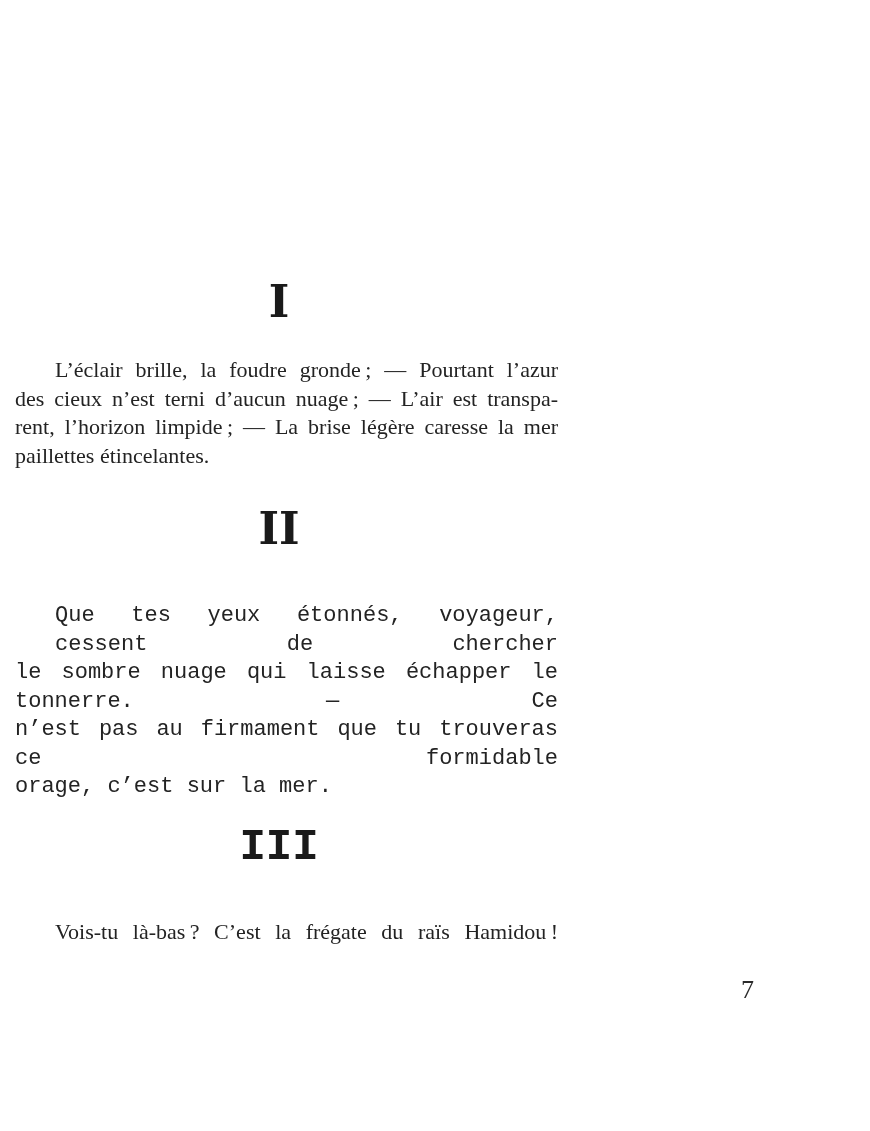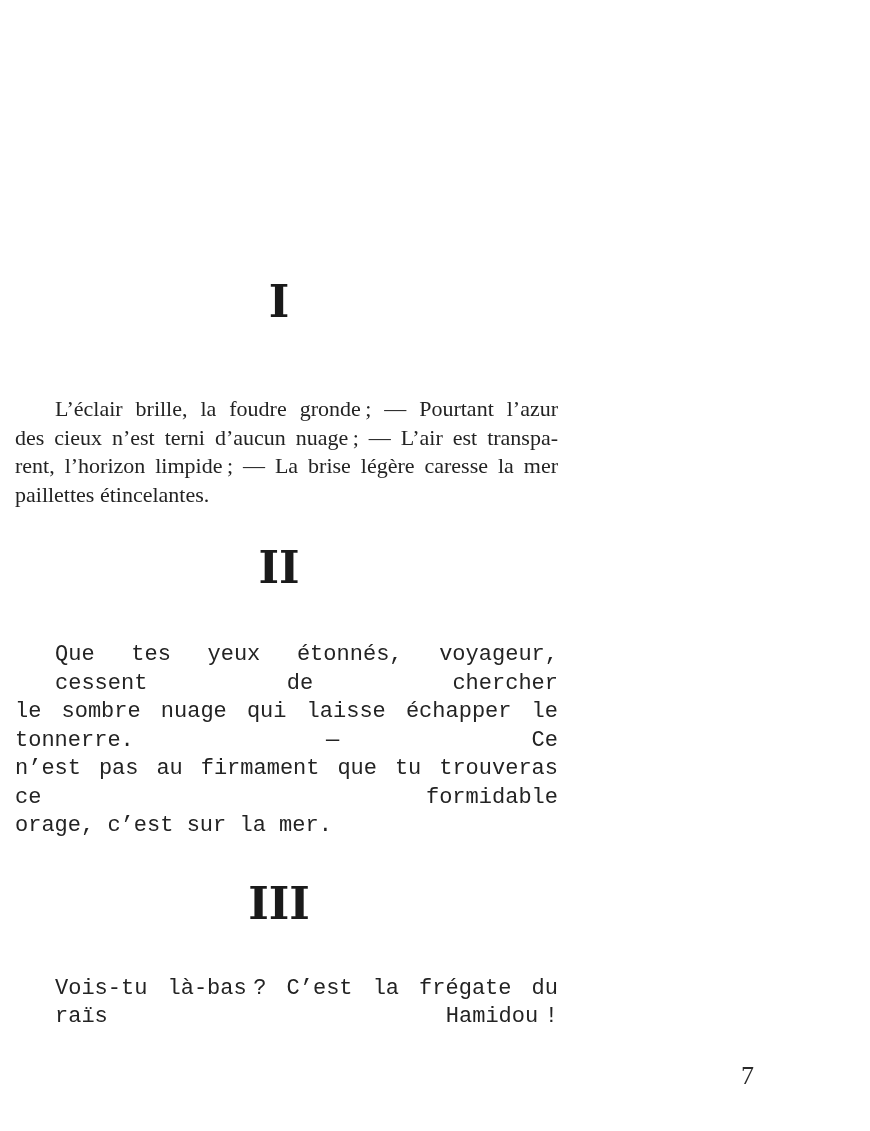--- a/index.html
+++ b/index.html
@@ -24,31 +24,31 @@
     font-family: "DejaVu Serif", serif;
     font-weight: bold;
     font-size: 44px;
     line-height: 44px;
     text-align: center;
     color: #1a1a1a;
     margin: 0;
   }
   .heading-1 { margin-top: 280px; }
   .heading-2 { margin-top: 37px; }
-  .heading-3 { margin-top: 41px; }
+  .heading-3 { margin-top: 23px; font-family: Liberation Mono, monospace; }
   .para {
     font-family: "Liberation Serif", serif;
     font-size: 22px;
     line-height: 28.5px;
     color: #232323;
     margin: 0;
   }
-  .para-1 { margin-top: 71px; }
+  .para-1 { margin-top: 32px; }
   .para-2 { margin-top: 51px; font-family: Liberation Mono, monospace; }
-  .para-3 { margin-top: 49px; font-family: Liberation Mono, monospace; }
+  .para-3 { margin-top: 49px; }
   .line {
     text-align: justify;
     text-align-last: justify;
     white-space: normal;
     padding-left: 15px;
   }
   .line.indent { padding-left: 55px; }
   .line.last {
     text-align: center;
     text-align-last: left;

